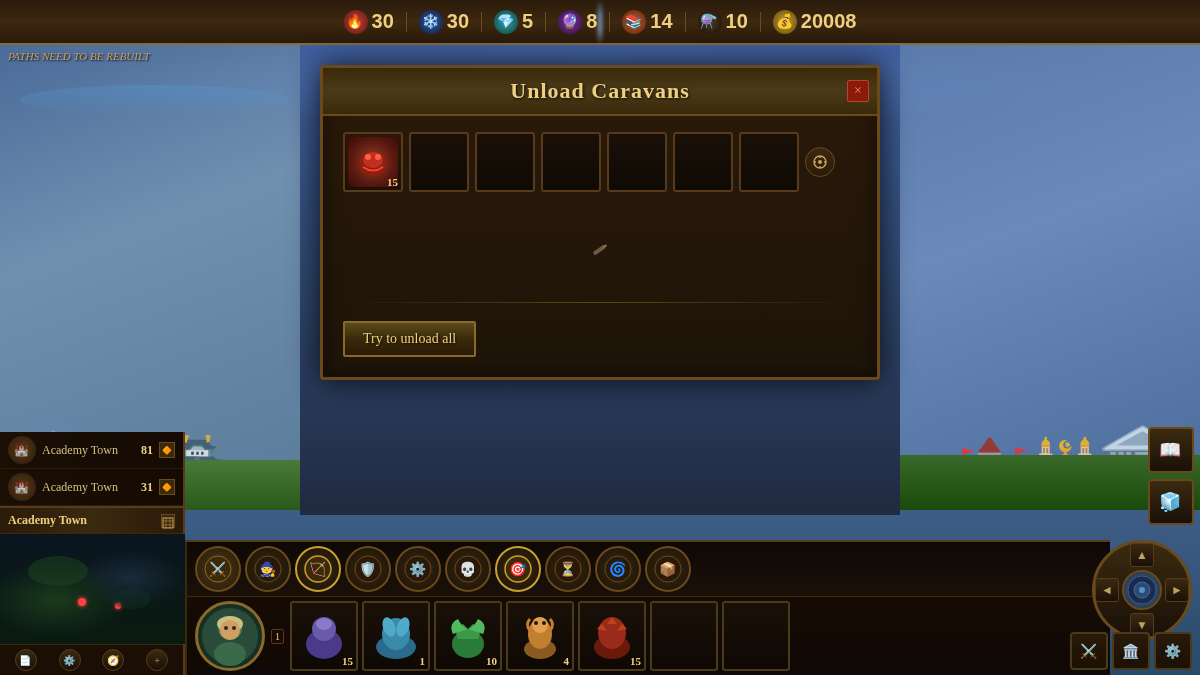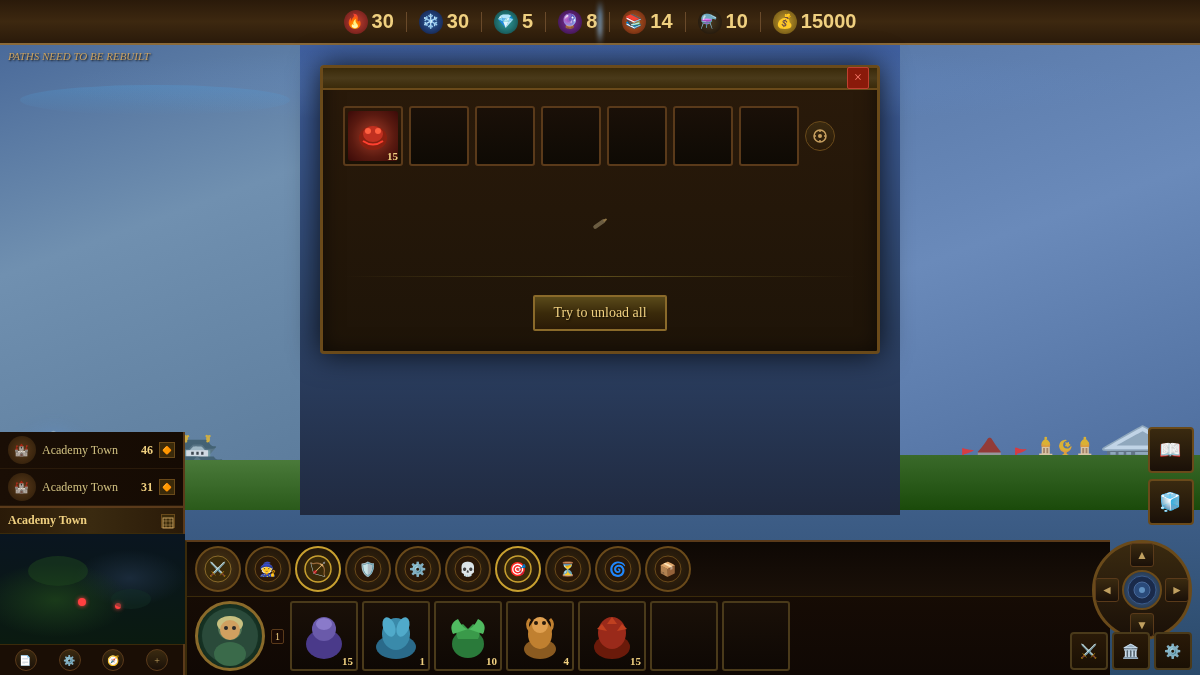--- a/index.html
+++ b/index.html
@@ -211,21 +211,21 @@
     }
 
     .dialog-separator {
       height: 1px;
       background: linear-gradient(90deg, transparent, #5a4a1a, transparent);
       margin: 10px 0;
     }
 
     .dialog-footer {
       display: flex;
-      justify-content: center;
+      justify-content: flex-start;
       padding: 8px 0 4px 0;
     }
 
     .unload-all-button {
       background: linear-gradient(180deg, #5a4a1a 0%, #3a2a0a 50%, #2a1a06 100%);
       border: 2px solid #8a6a2a;
       color: #f0d080;
       font-size: 14px;
       padding: 8px 18px;
       cursor: pointer;
@@ -623,28 +623,29 @@
   <div class="resource-divider"></div>
 
   <div class="resource-group">
     <div class="resource-icon res-dark">⚗️</div>
     <span class="resource-value">10</span>
   </div>
   <div class="resource-divider"></div>
 
   <div class="resource-group">
     <div class="resource-icon res-gold">💰</div>
-    <span class="resource-value">15000</span>
+    <span class="resource-value">20008</span>
   </div>
 </div>
 
 <div class="warning-text">PATHS NEED TO BE REBUILT</div>
 
 <div id="unload-dialog">
   <div id="dialog-title-bar">
+    <span id="dialog-title">Unload Caravans</span>
     <div id="dialog-close">×</div>
   </div>
   <div id="dialog-body">
     <div class="caravan-slots-row">
 
       <div class="item-slot filled">
         <div class="creature-icon">
 
           <svg width="40" height="40" viewBox="0 0 40 40">
             <ellipse cx="20" cy="22" rx="14" ry="12" fill="#8a2010"></ellipse>
@@ -693,21 +694,21 @@
       <button class="unload-all-button">Try to unload all</button>
     </div>
   </div>
 </div>
 
 <div id="left-sidebar" style="position:absolute;bottom:0;left:0;width:185px;z-index:101;">
 
   <div class="unit-entry">
     <div class="unit-entry-icon">🏰</div>
     <span class="unit-entry-name">Academy Town</span>
-    <span class="unit-entry-count">46</span>
+    <span class="unit-entry-count">81</span>
     <div class="unit-entry-flag">🔶</div>
   </div>
   <div class="unit-entry">
     <div class="unit-entry-icon">🏰</div>
     <span class="unit-entry-name">Academy Town</span>
     <span class="unit-entry-count">31</span>
     <div class="unit-entry-flag">🔶</div>
   </div>
 
   <div class="minimap-header">

